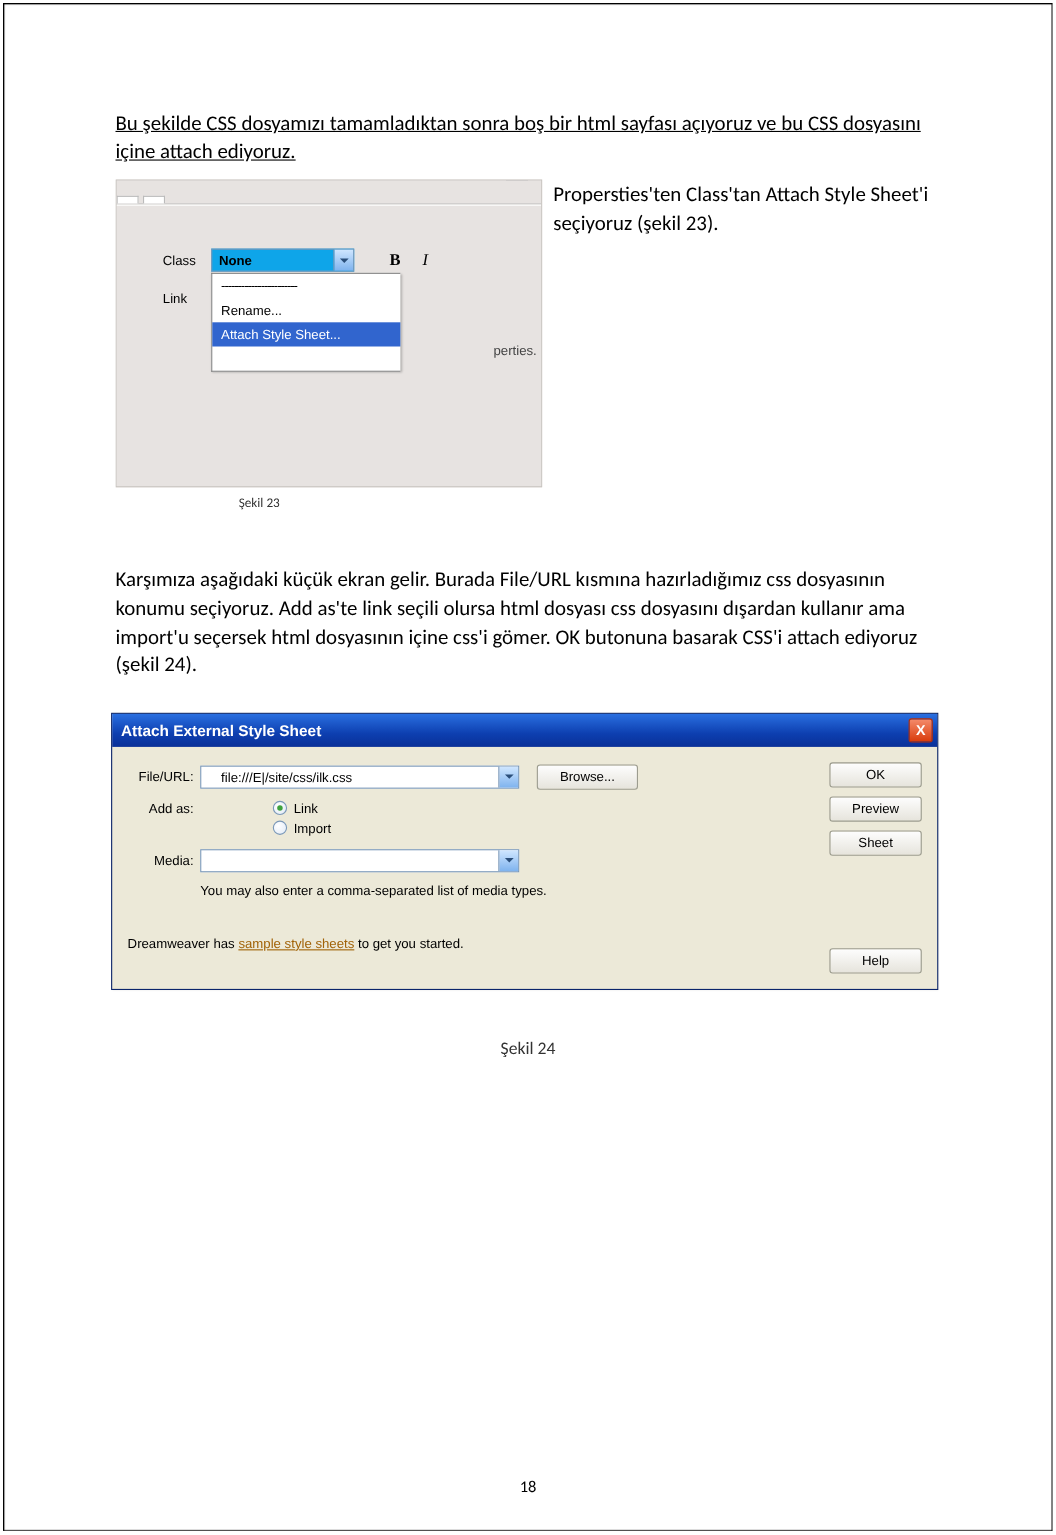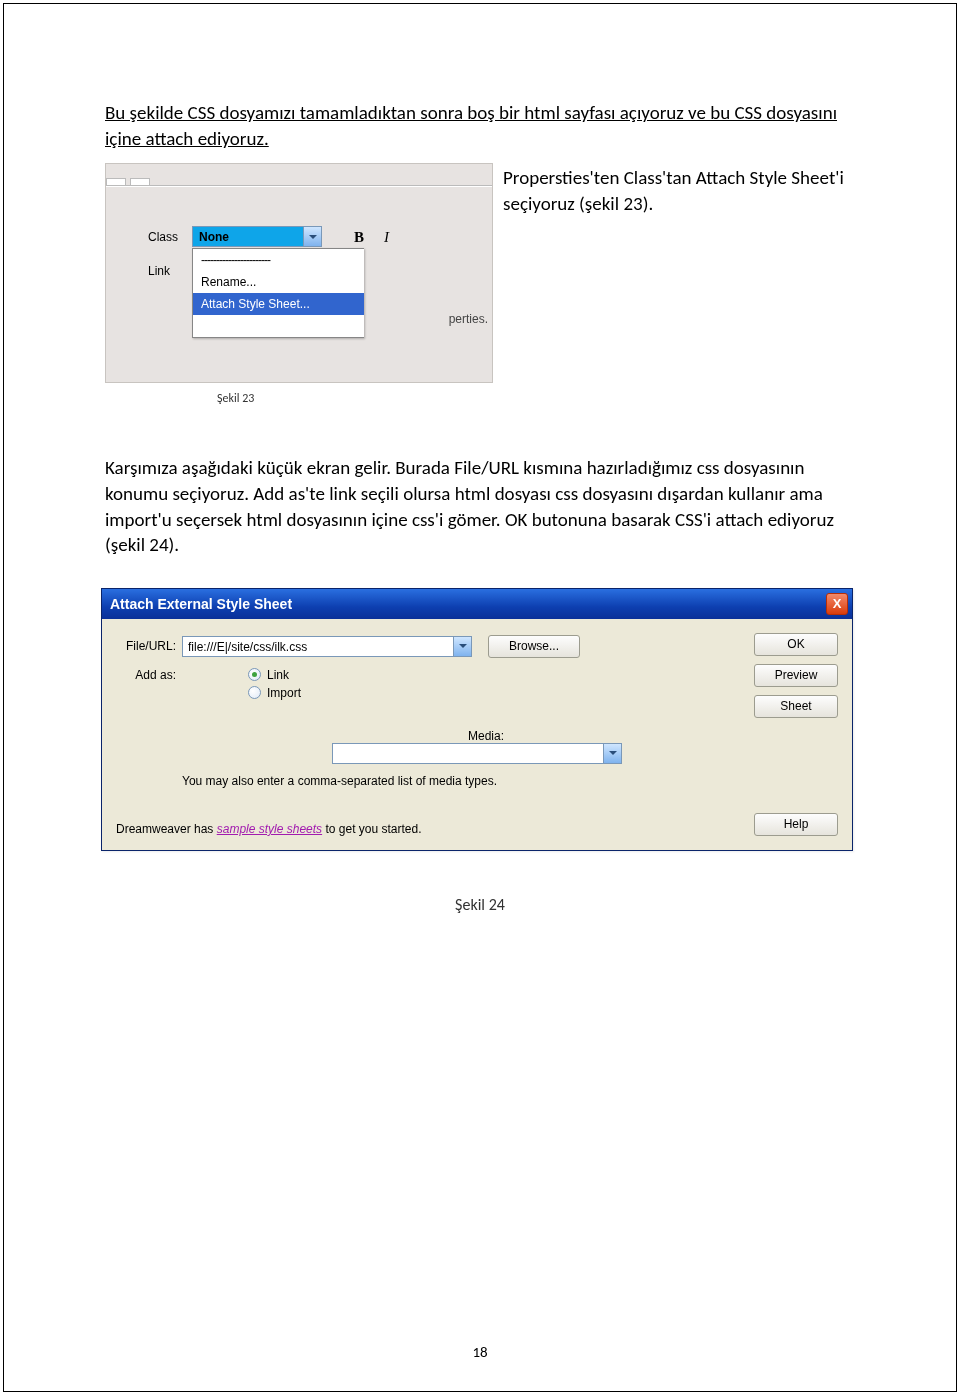--- a/index.html
+++ b/index.html
@@ -10,21 +10,21 @@
     min-height: 1395px;
     padding: 100px 105px 50px 105px;
     position: relative;
   }
   .paragraph1 { font-size: 19px; line-height: 1.35; color: #000; margin-bottom: 12px; text-decoration: underline; }
   .row-fig { display: flex; align-items: flex-start; gap: 10px; margin-bottom: 8px; }
   .side-text { font-size: 19px; line-height: 1.35; color: #000; padding-top: 2px; flex: 1; }
 
   
   .shot1 {
-    width: 388px; height: 220px;
+    width: 388px; height: 280px;
     background: #e7e3e1;
     border: 1px solid #c8c4c0;
     position: relative;
     font-family: Tahoma, Arial, sans-serif;
     font-size: 12px;
     overflow: hidden;
   }
   .shot1 .tab-edges { position:absolute; left:0; top:0; width:100%; height:22px; border-bottom:1px solid #bbb; }
   .shot1 .tab-edges::before { content:""; position:absolute; left:0; top:14px; width:18px; height:6px; background:#fff; border:1px solid #bbb; border-bottom:none;}
   .shot1 .tab-edges::after { content:""; position:absolute; left:24px; top:14px; width:18px; height:6px; background:#fff; border:1px solid #bbb; border-bottom:none;}
@@ -68,32 +68,32 @@
     display:flex; align-items:center; padding:0 4px 0 8px; color:#fff; font-weight:bold; font-size:14px;
   }
   .shot2 .titlebar .spacer{ flex:1; }
   .shot2 .close-btn { width:22px; height:22px; border-radius:3px;
     background:linear-gradient(#f48a6a,#d93c0c); border:1px solid #b82e06;
     display:flex; align-items:center; justify-content:center; color:#fff; font-weight:bold; font-size:13px;}
   .shot2 .body { padding: 16px 14px 14px 14px; position:relative; min-height: 220px; }
   .shot2 .form-row { display:flex; align-items:center; margin-bottom: 10px; }
   .shot2 .form-row .flabel { width:66px; text-align:right; padding-right:6px; color:#000; }
   .shot2 .combo { position:relative; width:290px; height:21px; background:#fff; border:1px solid #7a98b8; font-size:12px; }
-  .shot2 .combo .val { position:absolute; left:5px; top:3px;text-align:center; }
+  .shot2 .combo .val { position:absolute; left:18px; top:3px;text-align:center; }
   .shot2 .combo .dd { position:absolute; right:0; top:0; width:18px; height:100%; background:linear-gradient(#cfe6ff,#7fb3ee); border-left:1px solid #7a98b8; display:flex; align-items:center; justify-content:center;}
   .shot2 .combo .dd::after{content:""; border:4px solid transparent; border-top-color:#2a4e7a; margin-top:4px;}
   .shot2 .browse-btn { margin-left: 16px; width:92px; height:23px; background:linear-gradient(#fdfdfd,#e6e4dc); border:1px solid #9c9c8f; border-radius:3px; font-size:12px;}
   .shot2 .radiorow { display:flex; align-items:center; margin-left:66px; margin-bottom:4px; gap:6px;}
   .shot2 .radiorow .radio{ width:13px; height:13px; border-radius:50%; border:1px solid #7a98b8; background:radial-gradient(circle at 35% 35%, #fff, #dfe9f6); position:relative;}
   .shot2 .radiorow .radio.checked::after{ content:""; position:absolute; left:3px; top:3px; width:5px; height:5px; border-radius:50%; background:#3ea23e;}
   .shot2 .addas-label { width:66px; text-align:right; padding-right:6px; }
   .shot2 .row-addas{ display:flex; align-items:flex-start; }
   .shot2 .note { margin-left:66px; margin-top:6px; font-size:12px; color:#000;}
   .shot2 .note2 { margin-top:34px; font-size:12px; color:#000; }
-  .shot2 .link{ color:#a21caf; text-decoration:underline;font-style:italic; }
+  .shot2 .link{ color:#a16207; text-decoration:underline; }
   .shot2 .btn-col { position:absolute; right:14px; top:14px; display:flex; flex-direction:column; gap:8px; }
   .shot2 .btn-col button { width:84px; height:23px; background:linear-gradient(#fdfdfd,#e6e4dc); border:1px solid #9c9c8f; border-radius:3px; font-size:12px;}
   .shot2 .btn-help { position:absolute; right:14px; bottom:14px; width:84px; height:23px; background:linear-gradient(#fdfdfd,#e6e4dc); border:1px solid #9c9c8f; border-radius:3px; font-size:12px;}
 
   .caption2 { font-size:16px; color:#333; text-align:center; margin-top: 44px; }
   .pagenum { position:absolute; left:0; right:0; bottom:34px; text-align:center; font-size:15px; color:#000;}
   .page-border { position: fixed; left:3px; top:3px; width:954px; height:1389px; border:1px solid #000; pointer-events:none; }
 </style>
 </head>
 <body>
@@ -164,21 +164,21 @@
           <span class="radio checked"></span>
           <span>Link</span>
         </div>
         <div class="radiorow">
           <span class="radio"></span>
           <span>Import</span>
         </div>
       </div>
     </div>
 
-    <div class="form-row" style="margin-top:25px;flex-direction:column;">
+    <div class="form-row" style="margin-top:8px;">
       <span class="flabel">Media:</span>
       <div class="combo">
         <span class="val"></span>
         <div class="dd"></div>
       </div>
     </div>
 
     <div class="note">You may also enter a comma-separated list of media types.</div>
 
     <div class="note2">

